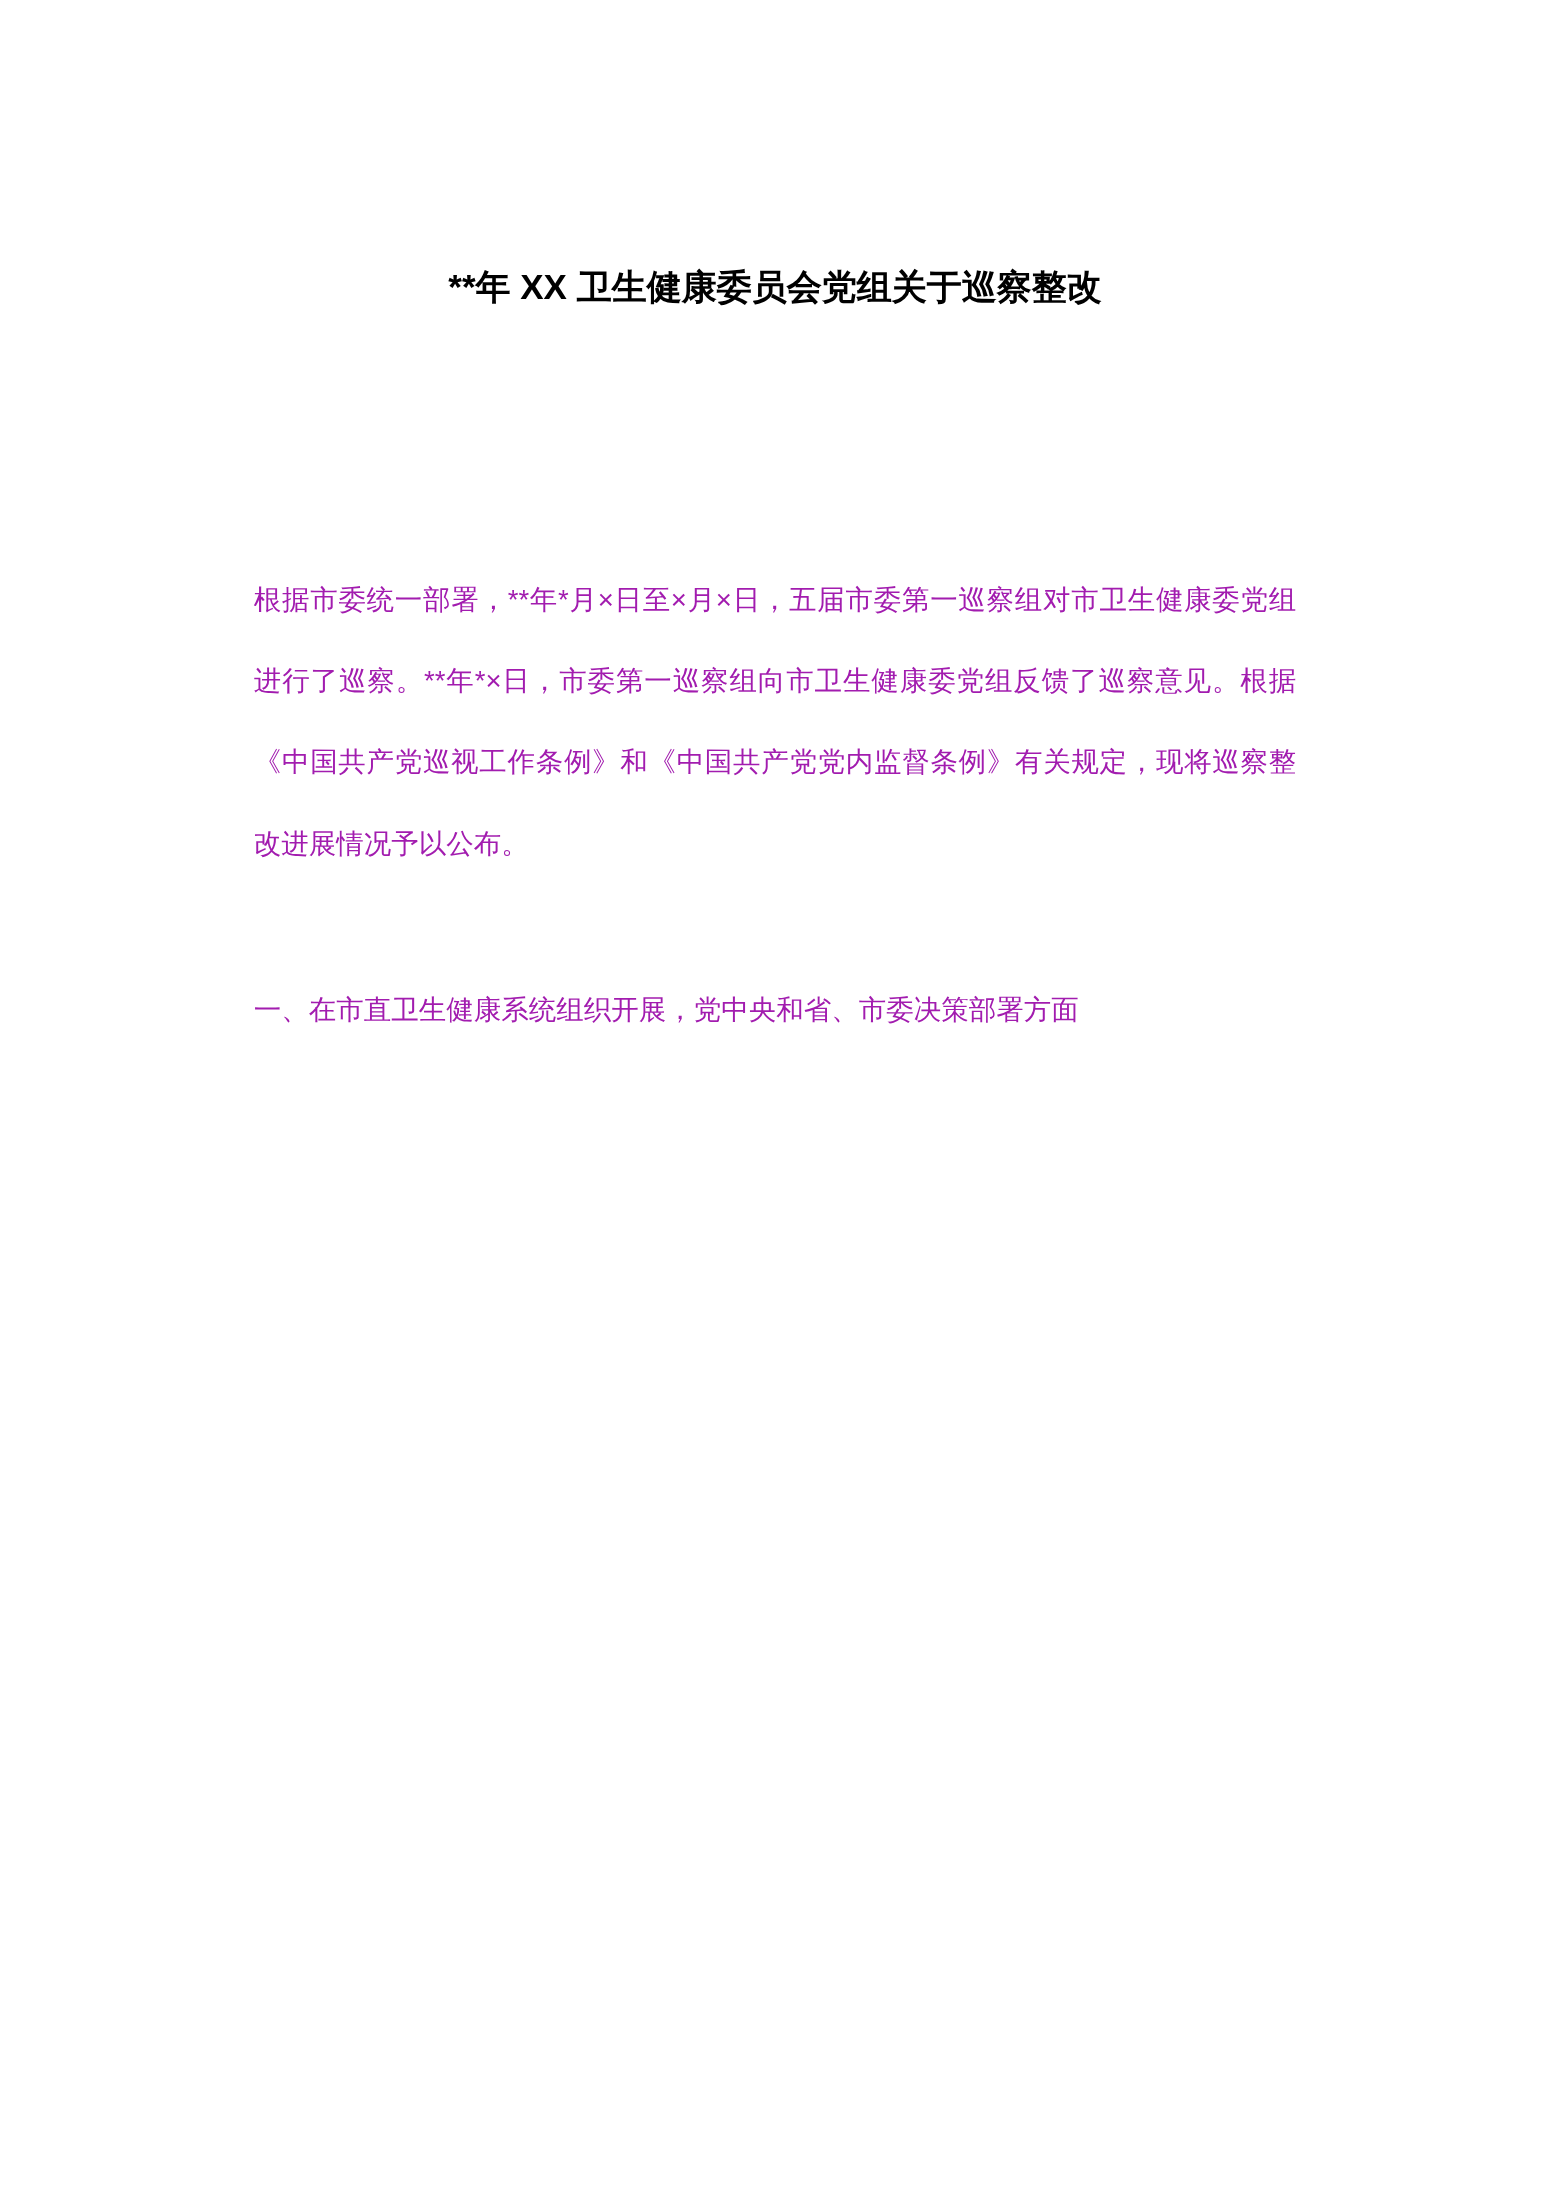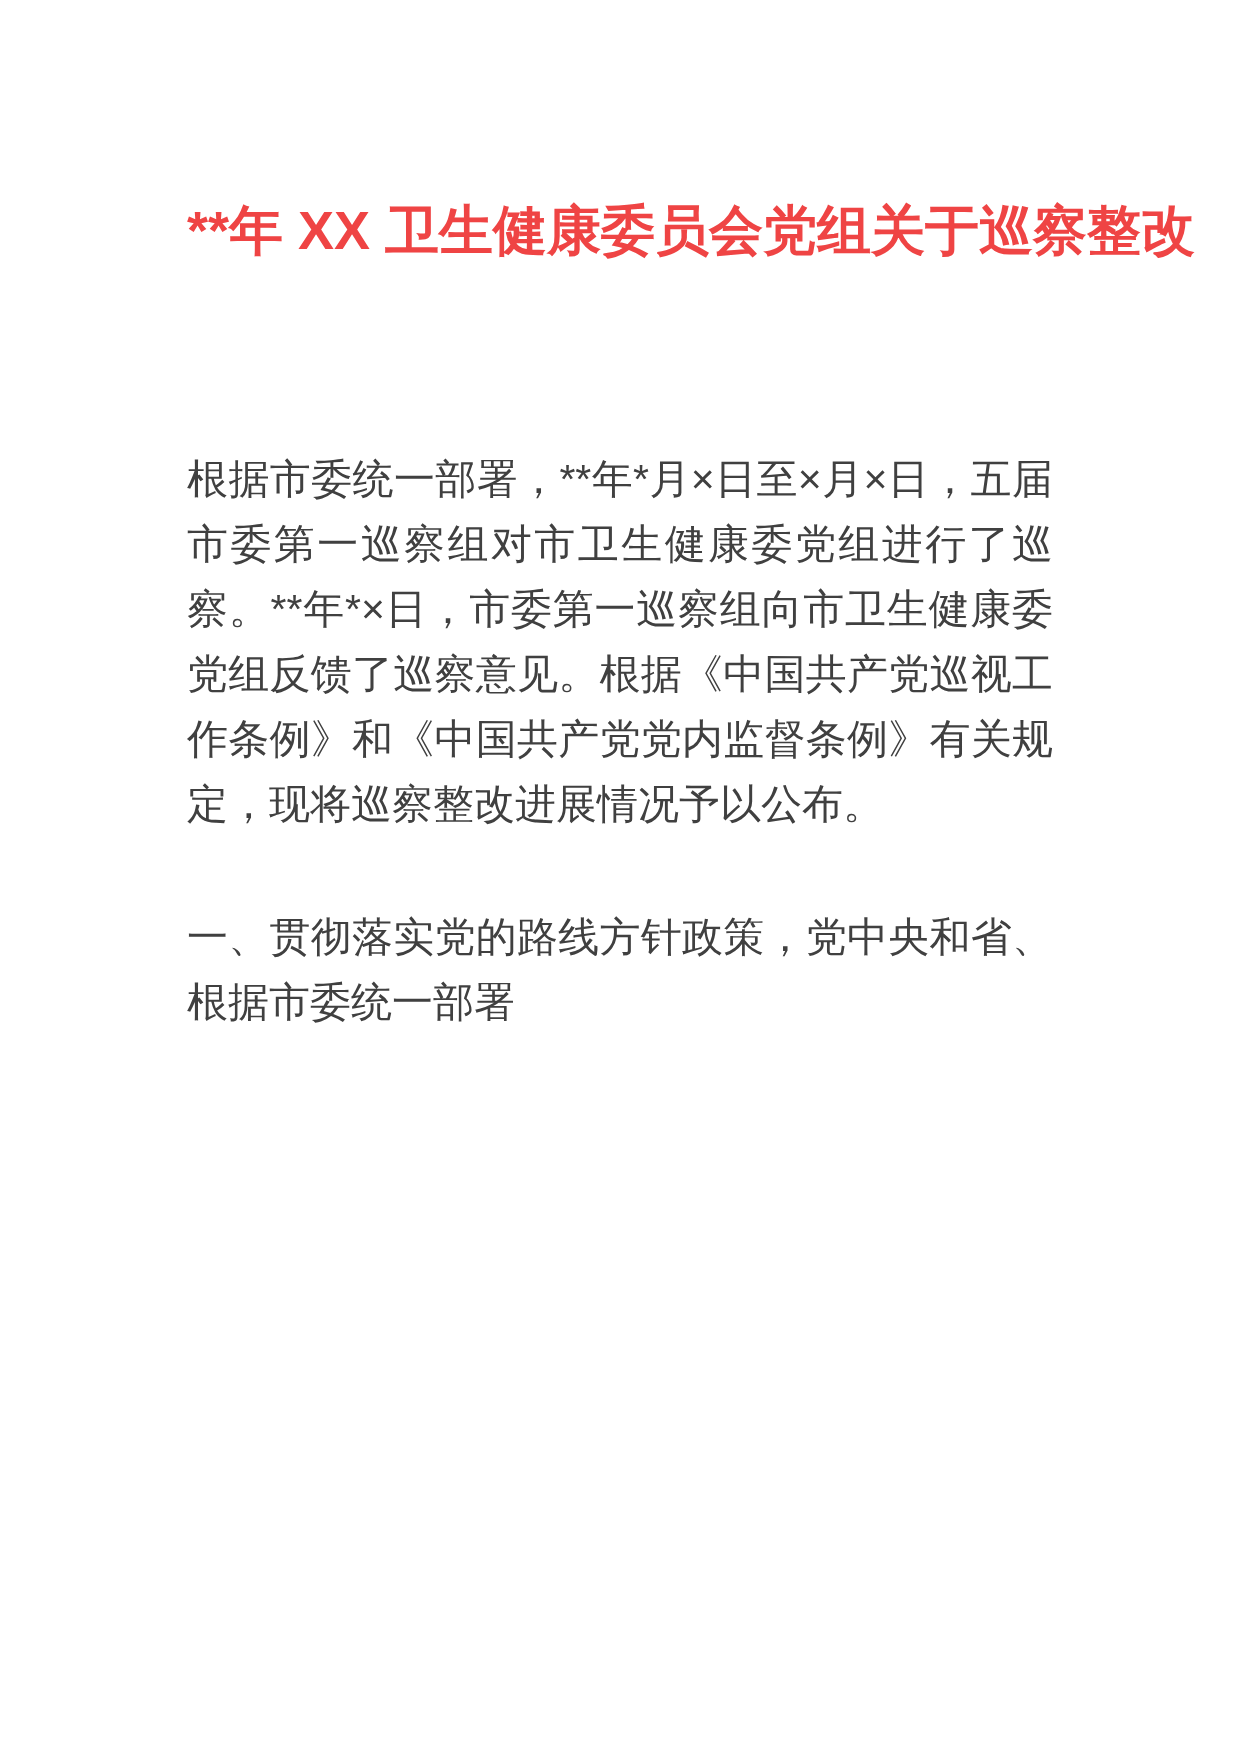--- a/index.html
+++ b/index.html
@@ -15,49 +15,50 @@
     color: #000000;
     font-family: "Liberation Sans", sans-serif;
     overflow: hidden;
   }
   .content {
     width: 866px;
     margin: 0 auto;
   }
   .doc-title {
     margin: 151px 0 0 0;
-    font-size: 54px;
+    font-size: 28px;
     font-weight: 700;
     line-height: 158px;
-    color: #ef4444;
+    text-align: center;
+    color: #000000;
   }
   .doc-title .title-line {
     white-space: nowrap;
   }
   .para {
-    margin: 0;
-    font-size: 41px;
+    margin: 16px;
+    font-size: 22px;
     font-weight: 400;
     line-height: 65px;
     text-align: justify;
-    color: #404040;
+    color: #a21caf;
   }
   .para-intro   { margin-top: 138px; }
   .para-heading { margin-top: 68px; }
   .para-body2   { margin-top: 65px; }
 </style>
 </head>
 <body>
 
 <div class="page">
   <div class="content">
 
     <h1 class="doc-title">
       <div class="title-line">**年 XX 卫生健康委员会党组关于巡察整改</div>
     </h1>
 
     <p class="para para-intro">根据市委统一部署，**年*月×日至×月×日，五届市委第一巡察组对市卫生健康委党组进行了巡察。**年*×日，市委第一巡察组向市卫生健康委党组反馈了巡察意见。根据《中国共产党巡视工作条例》和《中国共产党党内监督条例》有关规定，现将巡察整改进展情况予以公布。</p>
 
-    <p class="para para-heading">一、贯彻落实党的路线方针政策，党中央和省、根据市委统一部署</p>
+    <p class="para para-heading">一、在市直卫生健康系统组织开展，党中央和省、市委决策部署方面</p>
 
 
   </div>
 </div>
 
 </body></html>

